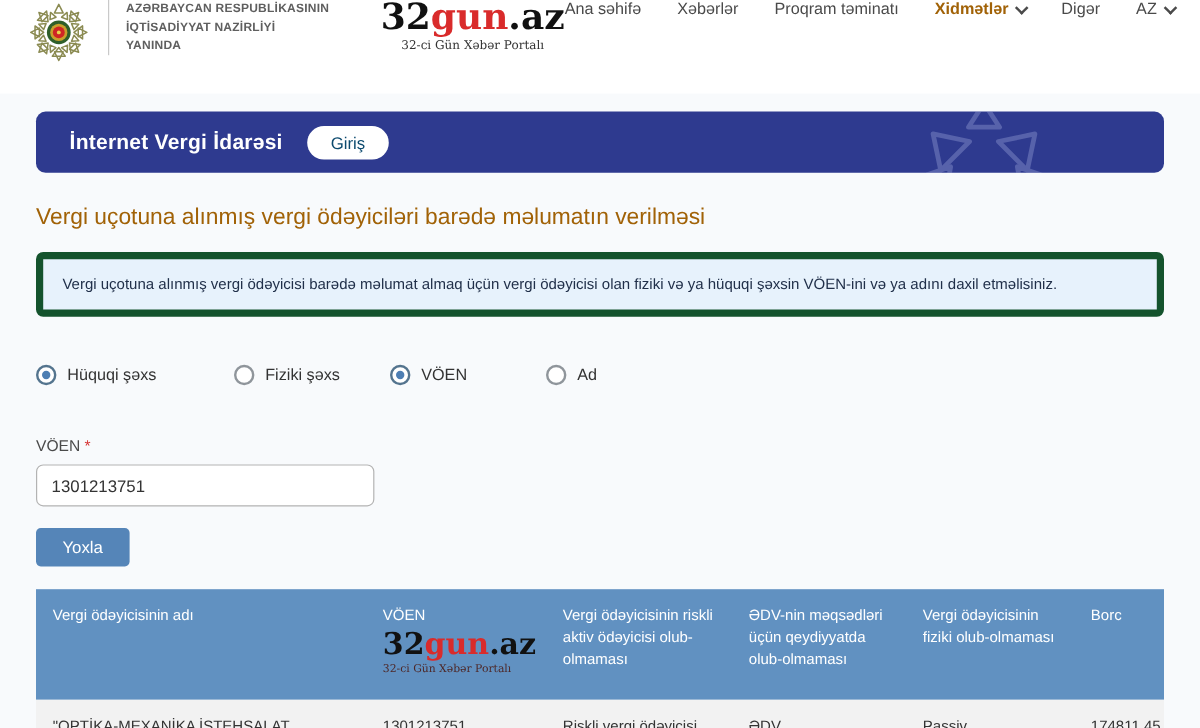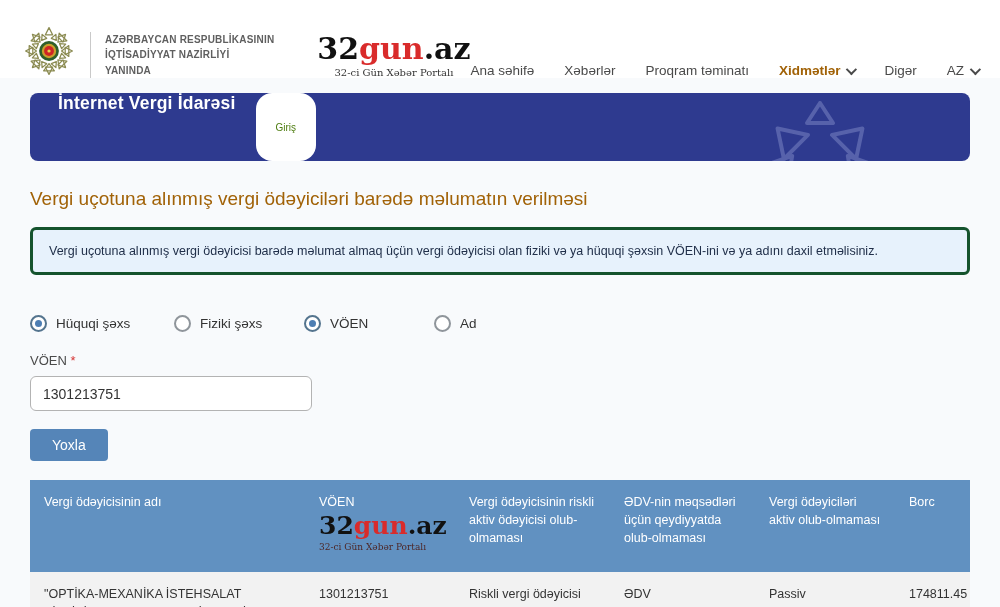--- a/index.html
+++ b/index.html
@@ -1,65 +1,65 @@
 <!DOCTYPE html>
 <html><head>
 <meta charset="utf-8">
 <style>
   * { margin:0; padding:0; box-sizing:border-box; }
   html,body { width:1000px; height:607px; overflow:hidden;
     font-family:"Liberation Sans", sans-serif; background:#f8fafc; }
 
   
-  .topbar { height:78px; background:#ffffff; display:flex; align-items:flex-end;
+  .topbar { height:78px; background:#ffffff; display:flex; align-items:flex-start;
     padding:0 22px; }
   .emblem { width:54px; height:54px; flex:0 0 auto; }
   .topbar-divider { width:1px; height:46px; background:#c9c9c9; margin:0 14px; }
   .org-block { font-size:10px; font-weight:bold; color:#5f5f5f;
     letter-spacing:.2px; line-height:1.55; }
   .wm { text-align:center; margin-left:42px; }
   .wm-logo { font-family:"DejaVu Serif", serif; font-weight:bold; font-size:30px;
     color:#111; line-height:1; }
   .wm-logo .red { color:#d92b2b; }
   .wm-tag { font-family:"DejaVu Serif", serif; font-size:10px; color:#333;
     margin-top:3px; }
   .nav { margin-left:auto; display:flex; align-items:center; gap:30px;
     font-size:13.5px; color:#4a4a4a; }
   .nav-item { cursor:pointer; display:flex; align-items:center; gap:6px; white-space:nowrap; }
   .nav-item.bold { font-weight:bold; color:#a16207; }
   .chev { width:8px; height:8px; border-right:2px solid #4a4a4a;
     border-bottom:2px solid #4a4a4a; transform:rotate(45deg) translateY(-2px); }
 
   
   .banner-band { padding:15px 30px 0; }
-  .banner { position:relative; height:68px; background:#2e3a8f; border-radius:8px;
-    display:flex; padding:0 28px; overflow:hidden; }
+  .banner { position:relative; height:51px; background:#2e3a8f; border-radius:8px;
+    display:flex; align-items:center; padding:0 28px; overflow:hidden; }
   .banner-title { color:#fff; font-size:17.5px; font-weight:600; letter-spacing:.2px; }
-  .login-btn { margin-left:20px; background:#fff; color:#4d7c0f; font-size:10px;
+  .login-btn { margin-left:20px; background:#fff; color:#0c4a6e; font-size:14px;
     border:none; border-radius:16px; padding:6px 20px; cursor:pointer; }
   .banner-deco { position:absolute; right:55px; bottom:-38px; opacity:.32; }
 
   
   .content { padding:0 30px; }
   .page-title { margin-top:27px; font-size:19px; font-weight:400; color:#a16207; }
-  .info-box { margin-top:17px; background:#e7f2fc; border:3px solid #14532d;
+  .info-box { margin-top:17px; background:#e7f2fc; border:6px solid #14532d;
     border-radius:6px; padding:14px 16px; font-size:12.5px; color:#21304a; }
 
   .radio-row { margin-top:40px; display:flex; align-items:center; }
   .radio-item { display:flex; align-items:center; gap:9px; cursor:pointer; }
-  .radio-item:nth-child(1){ width:144px;text-align:center; } .radio-item:nth-child(2){ width:130px; }
+  .radio-item:nth-child(1){ width:165px;text-align:center; } .radio-item:nth-child(2){ width:130px; }
   .radio-item:nth-child(3){ width:130px; }
   .radio-circle { width:17px; height:17px; border-radius:50%;
     border:2px solid #8f959b; background:#fff; position:relative; flex:0 0 auto; }
   .radio-item.checked .radio-circle { border-color:#54748e; }
   .radio-item.checked .radio-circle::after { content:""; position:absolute;
     left:3px; top:3px; width:7px; height:7px; border-radius:50%; background:#4d7eb3; }
   .radio-label { font-size:13.5px; color:#333; }
 
-  .field-label { margin-top:21px; font-size:13px; color:#4a4a4a; }
+  .field-label { margin-top:43px; font-size:13px; color:#4a4a4a; }
   .req { color:#d63333; }
   .voen-input { margin-top:8px; width:282px; height:35px; border:1px solid #b3b3b3;
     border-radius:6px; padding:0 12px; font-size:14px; color:#333;
     font-family:"Liberation Sans", sans-serif; background:#fff; display:block; }
   .submit-btn { margin-top:18px; background:#5585b8; color:#fff; border:none;
     border-radius:4px; padding:8px 22px; font-size:14px; cursor:pointer;
     font-family:"Liberation Sans", sans-serif; }
 
   
   .result-table { margin-top:19px; width:940px; border-collapse:collapse;
@@ -211,21 +211,21 @@
         <th>Vergi ödəyicisinin adı</th>
         <th>
           <div>VÖEN</div>
           <div class="th-wm">
             <div class="wm-logo"><span>32</span><span class="red">gun</span><span>.az</span></div>
             <div class="wm-tag">32-ci Gün Xəbər Portalı</div>
           </div>
         </th>
         <th>Vergi ödəyicisinin riskli aktiv ödəyicisi olub-olmaması</th>
         <th>ƏDV-nin məqsədləri üçün qeydiyyatda olub-olmaması</th>
-        <th>Vergi ödəyiciləri aktiv olub-olmaması</th>
+        <th>Vergi ödəyicisinin fiziki olub-olmaması</th>
         <th>Borc</th>
       </tr>
     </thead>
     <tbody>
       <tr>
         <td>"OPTİKA-MEXANİKA İSTEHSALAT BİRLİYİ" MƏHDUD MƏSULİYYƏTLİ CƏMİYYƏTİ</td>
         <td>1301213751</td>
         <td>Riskli vergi ödəyicisi deyildir</td>
         <td>ƏDV qeydiyyatındadır</td>
         <td>Passiv</td>

